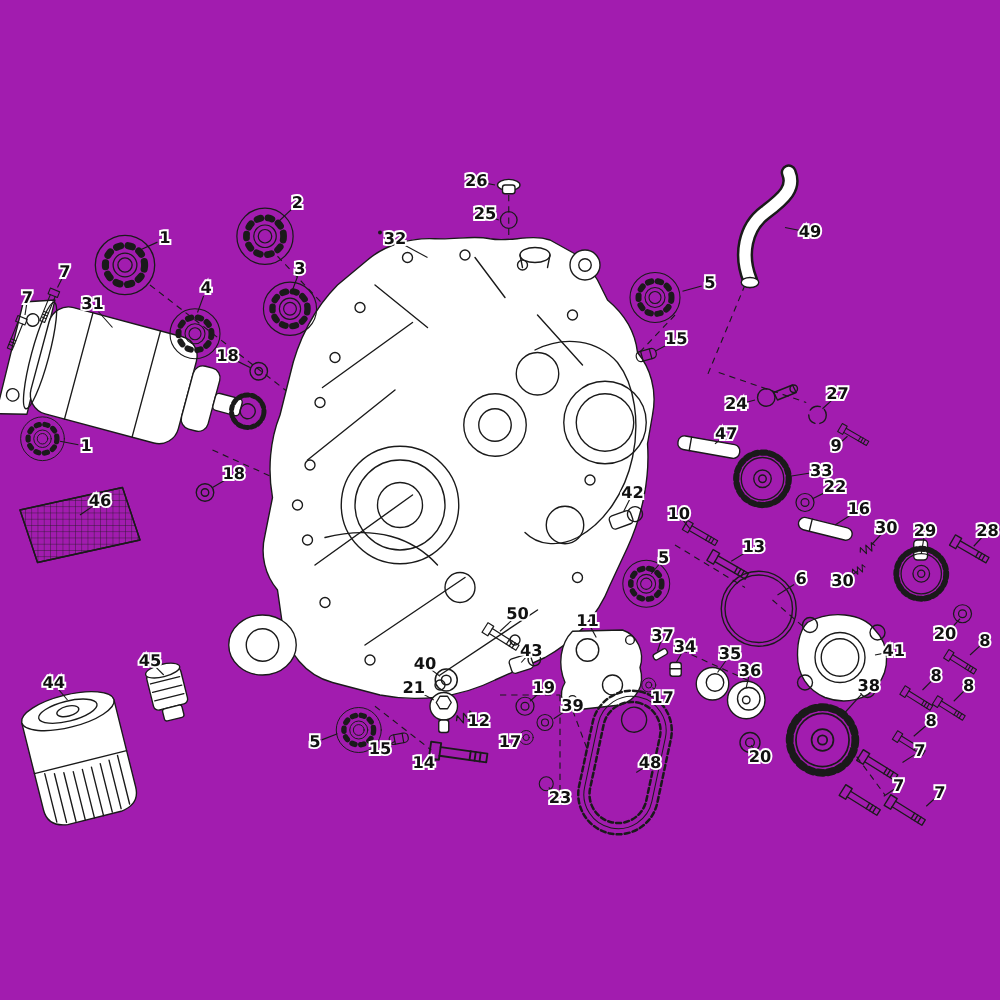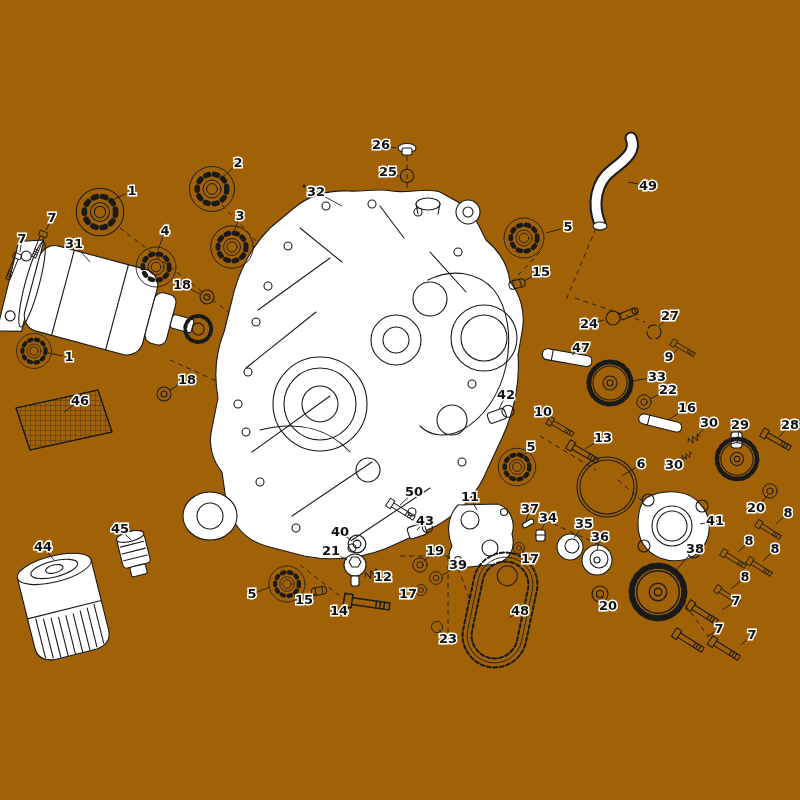--- a/index.html
+++ b/index.html
@@ -1,16 +1,16 @@
 <!DOCTYPE html>
 <html><head>
 <meta charset="utf-8">
 <style>
   html,body{margin:0;padding:0;background:#ffffff;}
-  #stage{width:800px;height:800px;position:relative;background:#a16207;overflow:hidden;}
+  #stage{width:800px;height:800px;position:relative;background:#a21caf;overflow:hidden;}
   svg{display:block;}
   .art{stroke:#1a1a1a;fill:none;stroke-width:1.1;stroke-linecap:round;stroke-linejoin:round;}
   .fw{fill:#ffffff;}
   .dash{stroke:#1a1a1a;stroke-width:0.9;stroke-dasharray:5 4;fill:none;}
   .leader{stroke:#1a1a1a;stroke-width:0.9;fill:none;}
   .callout{font:bold 13px "DejaVu Sans", sans-serif;fill:#111111;text-anchor:middle;
            dominant-baseline:middle;paint-order:stroke;stroke:#ffffff;stroke-width:3px;}
 </style>
 </head>
 <body>

